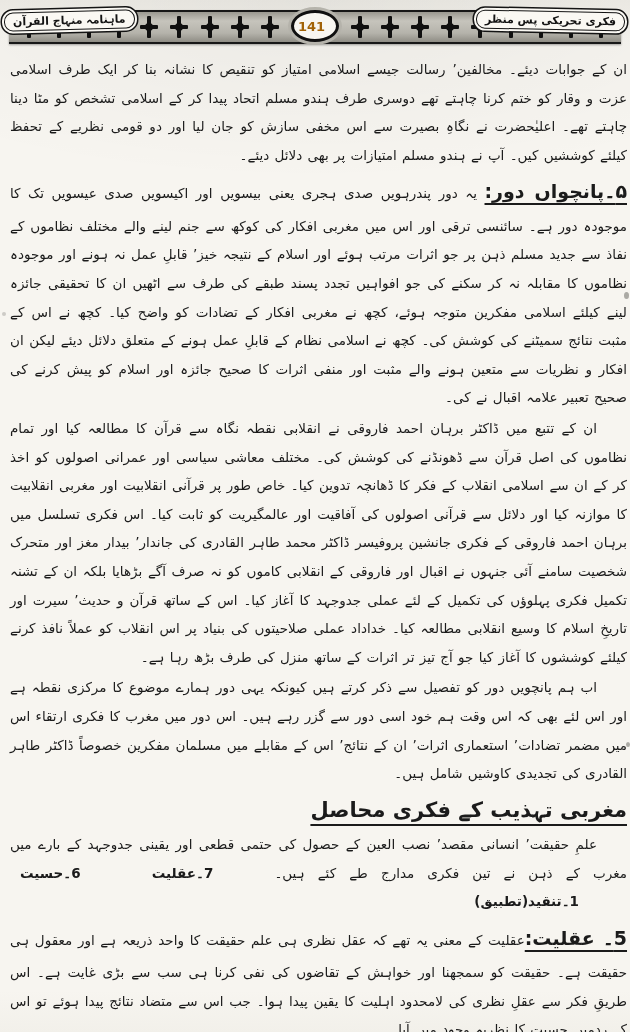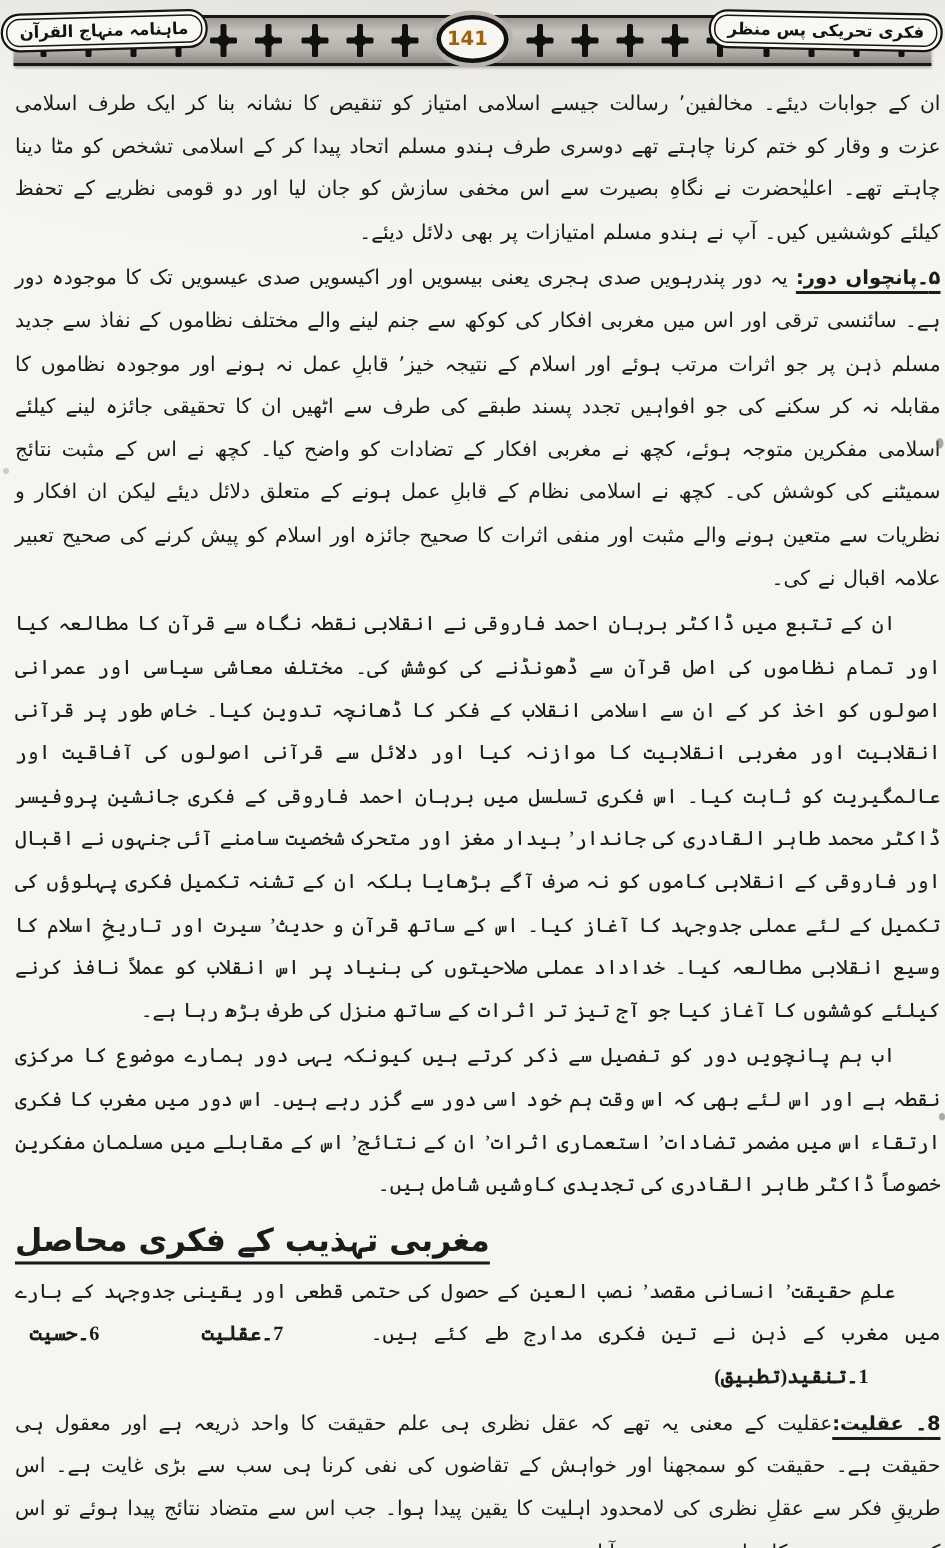--- a/index.html
+++ b/index.html
@@ -45,27 +45,27 @@
   .corner-box.right{right:2px;transform:rotate(1.2deg);}
   .corner-box.left{left:1px;transform:rotate(-1.5deg);}
   
   .body-text{padding:6px 3px 0 10px;direction:rtl;}
   p.para{
     margin:0 0 2px 0;
     font-size:13.5px;line-height:2.12;
     text-align:justify;
     word-spacing:1px;
   }
-  p.para.indent{text-indent:30px;font-family:Liberation Serif, serif;}
+  p.para.indent{text-indent:30px;}
   .lead-heading{
-    font-weight:bold;font-size:13px;
+    font-weight:bold;font-size:19px;
     text-decoration:underline;text-underline-offset:5px;text-decoration-thickness:1.5px;
   }
   .section-heading{
-    margin:10px 0 8px 0;text-align:left;direction:rtl;
+    margin:10px 0 8px 0;text-align:right;direction:rtl;
     font-size:21px;font-weight:bold;
     text-decoration:underline;text-underline-offset:7px;text-decoration-thickness:1.5px;
   }
   .mdarij{display:inline-block;margin:0 18px 0 10px;font-weight:bold;}
   
   .speck{position:absolute;background:#6d6b66;border-radius:50%;opacity:.55;}
   .speck.s1{right:1px;top:292px;width:5px;height:7px;}
   .speck.s2{right:0;top:742px;width:4px;height:5px;}
   .speck.s3{left:2px;top:312px;width:4px;height:4px;opacity:.3;}
 </style>
@@ -159,21 +159,21 @@
     <p class="para indent"><span>اب ہم پانچویں دور کو تفصیل سے ذکر کرتے ہیں کیونکہ یہی دور ہمارے موضوع کا مرکزی نقطہ ہے اور اس لئے بھی کہ اس وقت ہم خود اسی دور سے گزر رہے ہیں۔ اس دور میں مغرب کا فکری ارتقاء اس میں مضمر تضادات’ استعماری اثرات’ ان کے نتائج’ اس کے مقابلے میں مسلمان مفکرین خصوصاً ڈاکٹر طاہر القادری کی تجدیدی کاوشیں شامل ہیں۔</span></p>
 
     <div class="section-heading">مغربی تہذیب کے فکری محاصل</div>
 
     <p class="para indent"><span>علمِ حقیقت’ انسانی مقصد’ نصب العین کے حصول کی حتمی قطعی اور یقینی جدوجہد کے بارے میں مغرب کے ذہن نے تین فکری مدارج طے کئے ہیں۔</span>
       <span class="mdarij">7۔عقلیت</span>
       <span class="mdarij">6۔حسیت</span>
       <span class="mdarij">1۔تنقید(تطبیق)</span>
     </p>
 
-    <p class="para"><span class="lead-heading">8۔ عقلیت:</span><span>عقلیت کے معنی یہ تھے کہ عقل نظری ہی علم حقیقت کا واحد ذریعہ ہے اور معقول ہی حقیقت ہے۔ حقیقت کو سمجھنا اور خواہش کے تقاضوں کی نفی کرنا ہی سب سے بڑی غایت ہے۔ اس طریقِ فکر سے عقلِ نظری کی لامحدود اہلیت کا یقین پیدا ہوا۔ جب اس سے متضاد نتائج پیدا ہوئے تو اس کے ردمیں حسیت کا نظریہ وجود میں آیا۔</span></p>
+    <p class="para"><span class="lead-heading">5۔ عقلیت:</span><span>عقلیت کے معنی یہ تھے کہ عقل نظری ہی علم حقیقت کا واحد ذریعہ ہے اور معقول ہی حقیقت ہے۔ حقیقت کو سمجھنا اور خواہش کے تقاضوں کی نفی کرنا ہی سب سے بڑی غایت ہے۔ اس طریقِ فکر سے عقلِ نظری کی لامحدود اہلیت کا یقین پیدا ہوا۔ جب اس سے متضاد نتائج پیدا ہوئے تو اس کے ردمیں حسیت کا نظریہ وجود میں آیا۔</span></p>
 
   </div>
 
   <div class="speck s1"></div>
   <div class="speck s2"></div>
   <div class="speck s3"></div>
 
 </div>
 
 </body></html>

